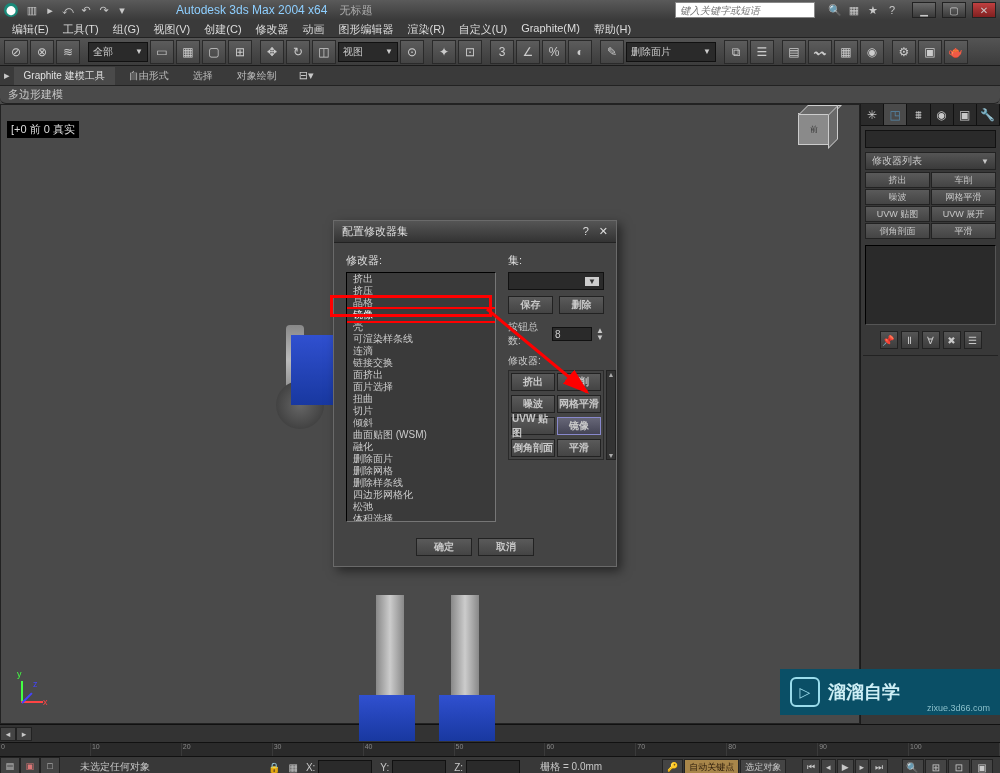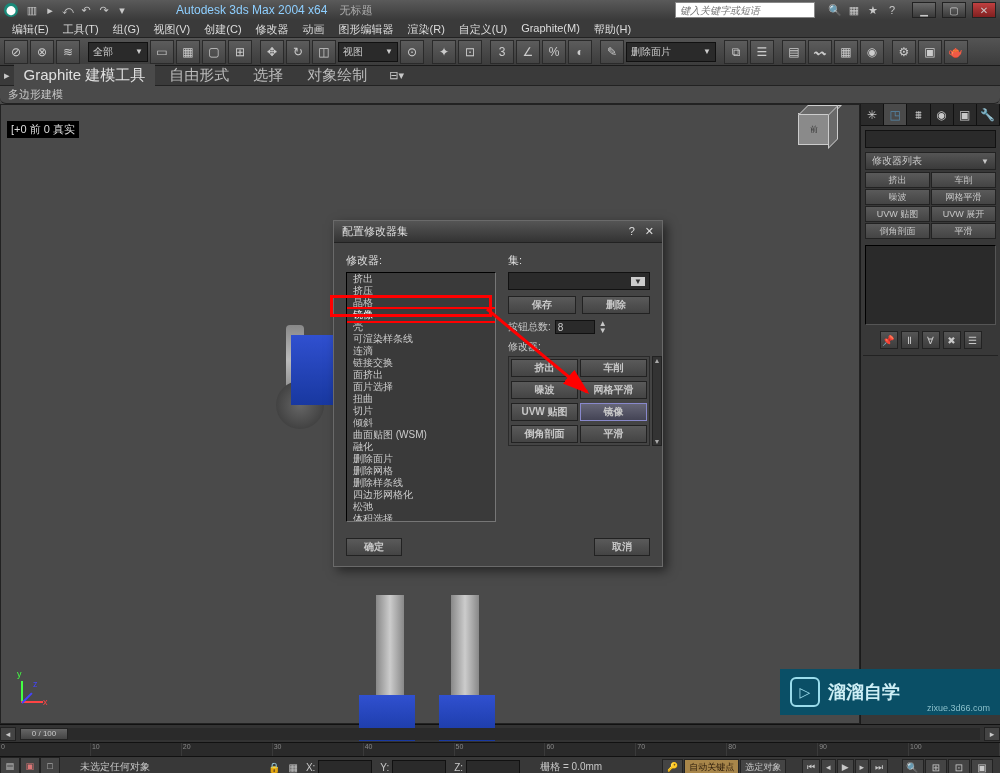--- a/index.html
+++ b/index.html
@@ -27,21 +27,21 @@
 .maintoolbar { height: 28px; background: linear-gradient(#545454,#3c3c3c); display: flex; align-items: center; padding: 0 4px; gap: 2px; border-bottom: 1px solid #1a1a1a; }
 .tbtn { width: 24px; height: 24px; background: linear-gradient(#5c5c5c,#444); border: 1px solid #2a2a2a; display: flex; align-items: center; justify-content: center; font-size: 12px; color: #ccc; }
 .tsep { width: 4px; }
 .tsel { height: 20px; background: #2a2a2a; border: 1px solid #111; color: #ccc; font-size: 10px; padding: 0 4px; display: flex; align-items: center; }
 .tsel.small { width: 60px; }
 .tsel.wide { width: 90px; }
 .tsel .arrow { margin-left: auto; font-size: 8px; }
 
 
 .ribbon { height: 20px; background: #3a3a3a; display: flex; align-items: center; border-bottom: 1px solid #222; padding: 0 4px; gap: 4px; }
-.ribbon .tab { padding: 2px 10px; font-size: 15px; color: #bbb; }
+.ribbon .tab { padding: 2px 10px; font-size: 10px; color: #bbb; }
 .ribbon .tab.active { background: #4a4a4a; color: #e0e0e0; }
 
 .ribbon2 { height: 18px; background: #4a4a4a; display: flex; align-items: center; padding: 0 8px; font-size: 11px; border-bottom: 1px solid #222; border-radius: 6px; }
 
 
 .main { display: flex; height: 620px; }
 .viewport { flex: 1; background: #4a4a4a; position: relative; border: 1px solid #222; }
 .vlabel { position: absolute; top: 16px; left: 6px; font-size: 11px; color: #ddd; background: #000; padding: 1px 4px; }
 .viewcube { position: absolute; top: 8px; right: 20px; width: 50px; height: 50px; }
 .viewcube .cube { width: 32px; height: 32px; background: #8a8a8a; border: 1px solid #ccc; margin: 0 auto; display: flex; align-items: center; justify-content: center; font-size: 8px; color: #333; position: relative; }
@@ -72,21 +72,21 @@
 .cpanel-header { height: 18px; background: linear-gradient(#555,#3a3a3a); border: 1px solid #222; margin: 4px 4px 0; display: flex; align-items: center; padding: 0 6px; font-size: 10px; }
 .cpanel-header .arrow { margin-left: auto; font-size: 8px; }
 .btngrid { display: grid; grid-template-columns: 1fr 1fr; gap: 1px; padding: 2px 4px; }
 .btngrid .gb { height: 16px; background: linear-gradient(#5a5a5a,#444); border: 1px solid #222; font-size: 9px; display: flex; align-items: center; justify-content: center; }
 .stackarea { margin: 4px; height: 80px; background: #2a2a2a; border: 1px inset #555; }
 .stackbtns { display: flex; gap: 3px; padding: 2px 4px; justify-content: center; }
 .stackbtns .sb { width: 18px; height: 18px; background: linear-gradient(#555,#3c3c3c); border: 1px solid #222; display: flex; align-items: center; justify-content: center; font-size: 10px; }
 .restpanel { flex: 1; margin: 4px 2px; border-top: 1px solid #222; }
 
 
-.dialog { position: absolute; top: 220px; left: 333px; width: 330px; background: #444; border: 1px solid #6a6a6a; box-shadow: 4px 4px 10px rgba(0,0,0,0.5); z-index: 100; }
+.dialog { position: absolute; top: 220px; left: 333px; width: 284px; background: #444; border: 1px solid #6a6a6a; box-shadow: 4px 4px 10px rgba(0,0,0,0.5); z-index: 100; }
 .dlg-title { height: 22px; background: linear-gradient(#555,#333); border-bottom: 1px solid #222; display: flex; align-items: center; padding: 0 8px; font-size: 11px; color: #ddd; }
 .dlg-title .r { margin-left: auto; display: flex; gap: 10px; }
 .dlg-title .r span { cursor: default; }
 .dlg-body { padding: 10px 12px; display: flex; gap: 12px; }
 .dlg-left { width: 150px; }
 .dlg-right { flex: 1; }
 .dlg-label { font-size: 11px; color: #ddd; margin-bottom: 4px; }
 .listbox { height: 250px; background: #3a3a3a; border: 1px inset #222; overflow: hidden; font-size: 10px; }
 .listbox .li { padding: 0px 6px; line-height: 12px; color: #ccc; white-space: nowrap; }
 .listbox .li.hl { background: #3a3a3a; outline: 2px solid #f00; color: #fff; }
@@ -97,21 +97,21 @@
 .spinrow { display: flex; align-items: center; gap: 4px; font-size: 10px; margin-bottom: 6px; }
 .spinrow input { width: 40px; height: 14px; background: #2a2a2a; border: 1px solid #111; color: #ccc; font-size: 10px; padding: 0 2px; }
 .dlg-right-label { font-size: 10px; color: #ccc; margin-bottom: 2px; }
 .rgrid-wrap { position: relative; }
 .rgrid { height: 90px; background: #444; border: 1px solid #2a2a2a; display: grid; grid-template-columns: 1fr 1fr; grid-auto-rows: 20px; gap: 2px; padding: 2px; align-content: start; }
 .rgrid .dbtn { height: 18px; }
 .rgrid .dbtn.hl { border: 1px solid #88c; background: linear-gradient(#667,#445); }
 .rgrid-scroll { position: absolute; right: -12px; top: 0; width: 10px; height: 90px; background: #333; border: 1px solid #222; }
 .rgrid-scroll::before { content:'▲'; position: absolute; top: 0; font-size: 7px; width: 100%; text-align: center; color: #aaa; }
 .rgrid-scroll::after { content:'▼'; position: absolute; bottom: 0; font-size: 7px; width: 100%; text-align: center; color: #aaa; }
-.dlg-foot { display: flex; justify-content: space-between; gap: 6px; padding: 6px 12px 10px; }
+.dlg-foot { display: flex; justify-content: center; gap: 6px; padding: 6px 12px 10px; }
 .dlg-foot .dbtn { width: 56px; flex: 0 0 auto; }
 
 
 .redbox { position: absolute; top: 295px; left: 330px; width: 162px; height: 22px; border: 3px solid #f00; z-index: 200; pointer-events: none; }
 .redarrow { position: absolute; top: 304px; left: 482px; width: 120px; height: 100px; z-index: 200; pointer-events: none; }
 
 
 .timeline { height: 18px; background: #333; display: flex; align-items: center; border-top: 1px solid #111; }
 .timeline .slider { flex: 1; height: 12px; background: #2a2a2a; position: relative; margin: 0 4px; }
 .timeline .slider .thumb { position: absolute; left: 0; width: 48px; height: 12px; background: linear-gradient(#666,#444); border: 1px solid #222; font-size: 8px; display: flex; align-items: center; justify-content: center; }
@@ -389,23 +389,20 @@
   <defs>
       <marker id="ah" markerWidth="10" markerHeight="10" refX="8" refY="3" orient="auto">
         <path d="M0,0 L9,3 L0,6 Z" fill="#f00"></path>
       </marker>
     </defs>
   <line x1="5" y1="5" x2="105" y2="88" stroke="#f00" stroke-width="3" marker-end="url(#ah)"></line>
 </svg>
 
 <div class="timeline">
   <span class="tbtn2">◂</span>
-  <div class="slider">
-      <div class="thumb">0 / 100</div>
-    </div>
   <span class="tbtn2">▸</span>
 </div>
 <div class="trackbar">
   <div class="ticks" id="ticks">
       <div class="tick">0</div>
       <div class="tick">10</div>
       <div class="tick">20</div>
       <div class="tick">30</div>
       <div class="tick">40</div>
       <div class="tick">50</div>

